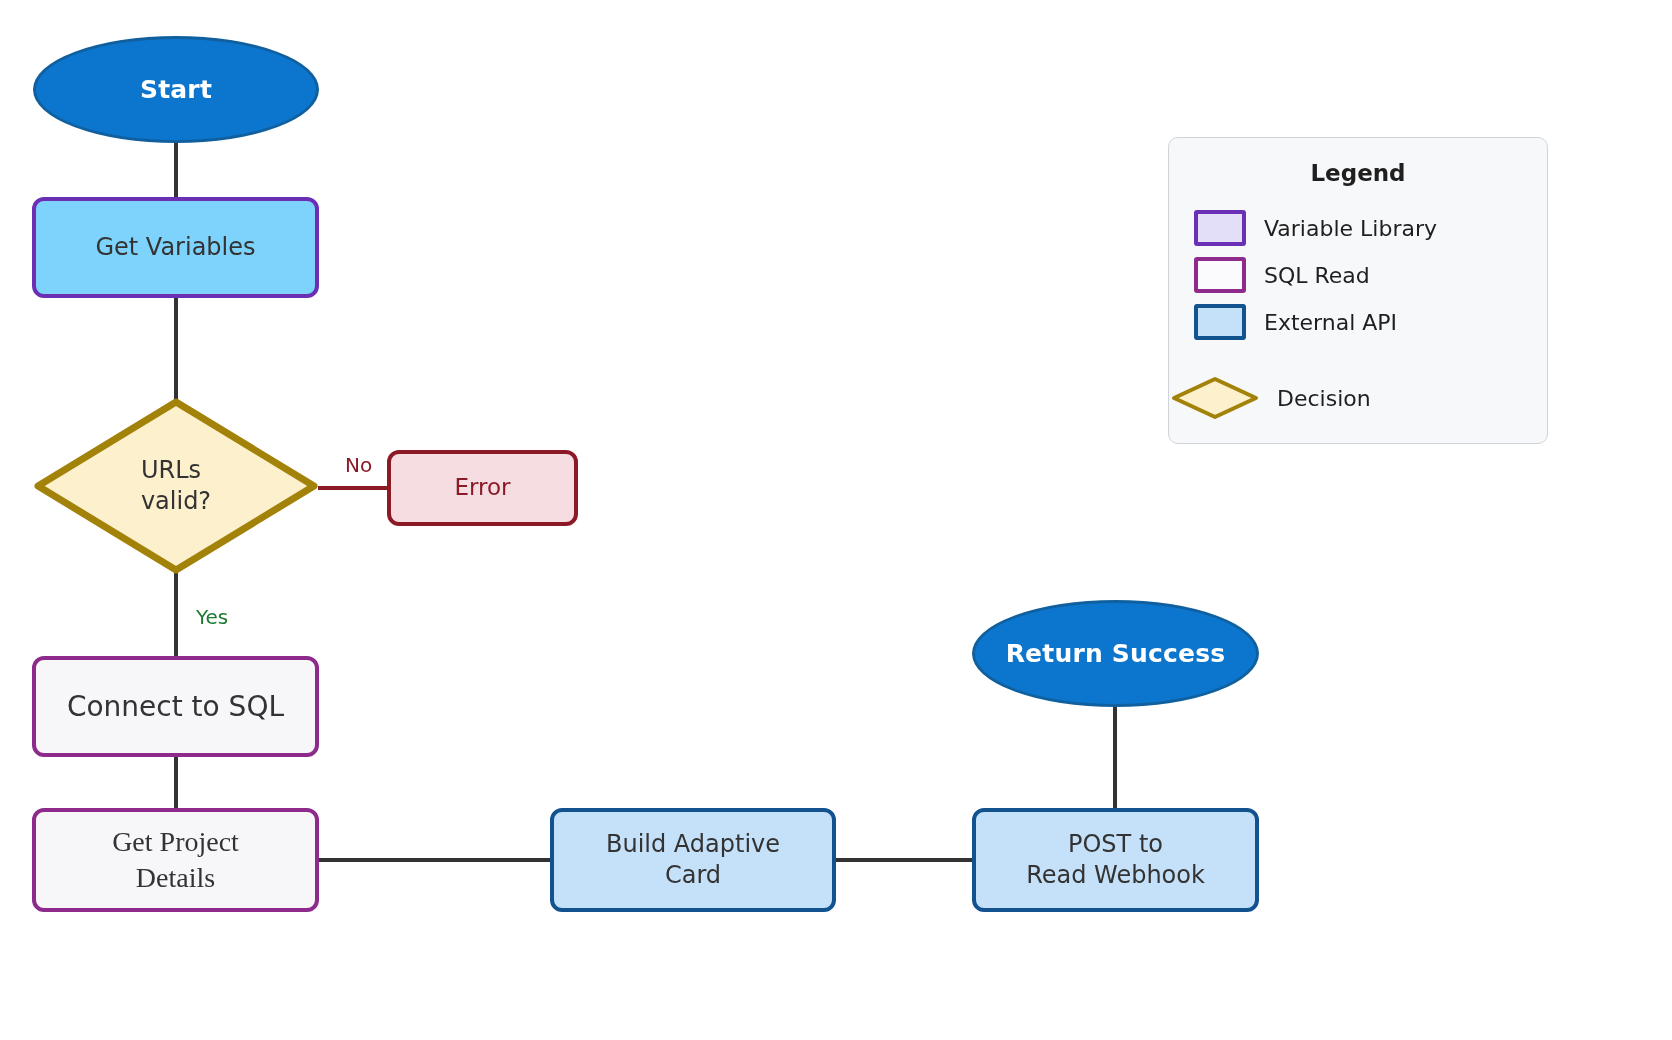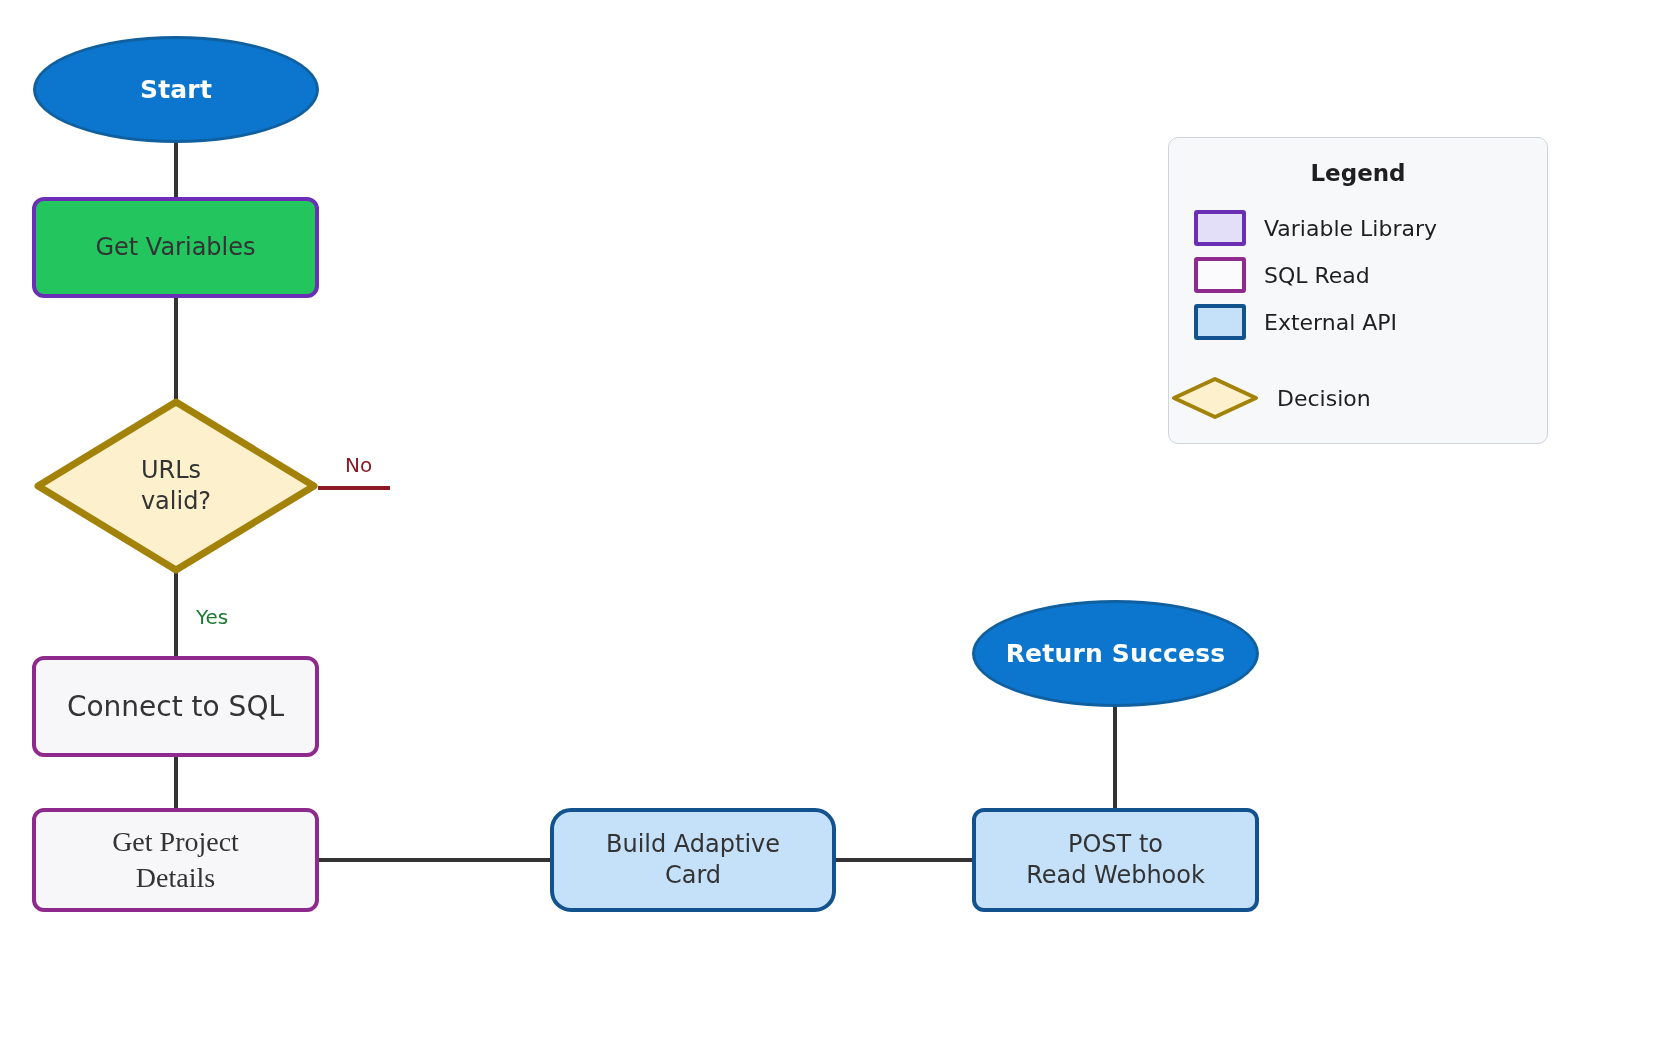--- a/index.html
+++ b/index.html
@@ -36,21 +36,21 @@
     border-radius: 50%;
     background: #0c76ce;
     border: 3px solid #10609f;
     color: #ffffff;
     font-weight: bold;
     font-size: 25px;
     letter-spacing: 0.2px;
   }
   
   .varlib {
-    background: #22c55e;
+    background: #7dd3fc;
     border: 4px solid #6a2fb5;
     border-radius: 12px;
     color: #333333;
     font-size: 24px;
   }
   
   .sqlread {
     background: #f7f7fa;
     border: 4px solid #8e2a8b;
     border-radius: 12px;
@@ -200,31 +200,34 @@
   </div>
 
   <div class="decision-wrap" style="left:32px; top:396px; width:288px; height:180px;">
     <svg width="288" height="180" viewBox="0 0 288 180">
       <polygon points="144,6 282,90 144,174 6,90" fill="#fcf0cd" stroke="#a3820a" stroke-width="7" stroke-linejoin="round"></polygon>
     </svg>
     <div class="decision-label">URLs
 valid?</div>
   </div>
 
+  <div class="node errorbox" style="left:387px; top:450px; width:191px; height:76px;">
+    <span>Error</span>
+  </div>
 
   <div class="node sqlread" style="left:32px; top:656px; width:287px; height:101px;">
     <span>Connect to SQL</span>
   </div>
 
   <div class="node sqlread" style="left:32px; top:808px; width:287px; height:104px;font-family:Liberation Serif, serif;">
     <span>Get Project
 Details</span>
   </div>
 
-  <div class="node extapi" style="left:550px; top:808px; width:286px; height:104px;border-radius:21px;">
+  <div class="node extapi" style="left:550px; top:808px; width:286px; height:104px;">
     <span>Build Adaptive
 Card</span>
   </div>
 
   <div class="node extapi" style="left:972px; top:808px; width:287px; height:104px;">
     <span>POST to
 Read Webhook</span>
   </div>
 
   <div class="node terminator" style="left:972px; top:600px; width:287px; height:107px;">

